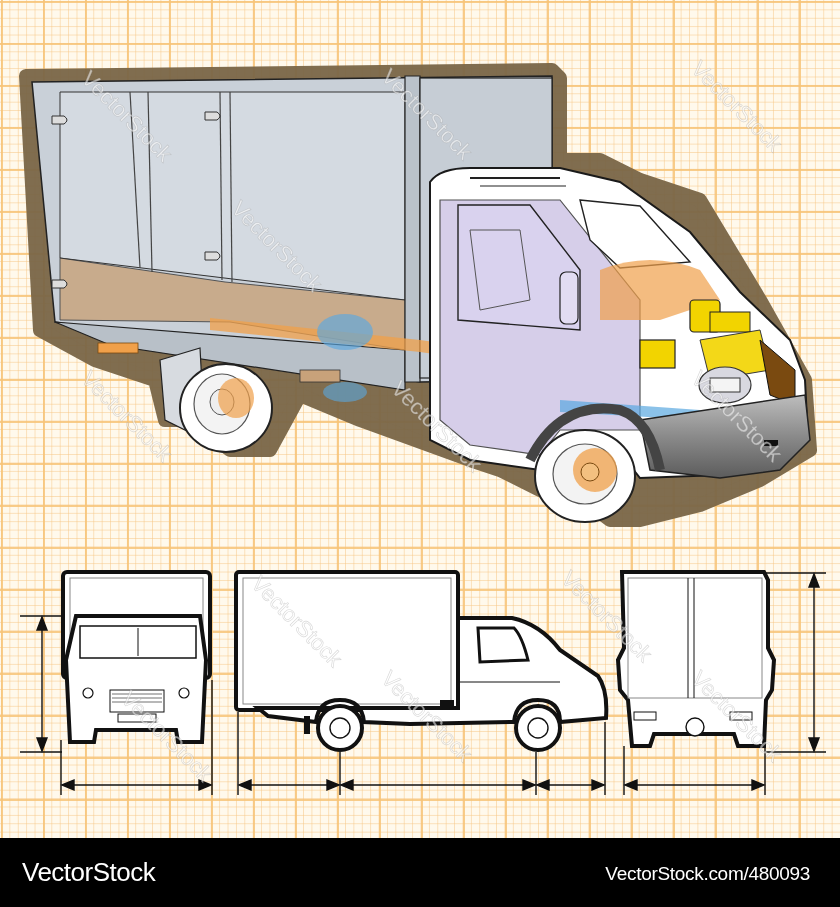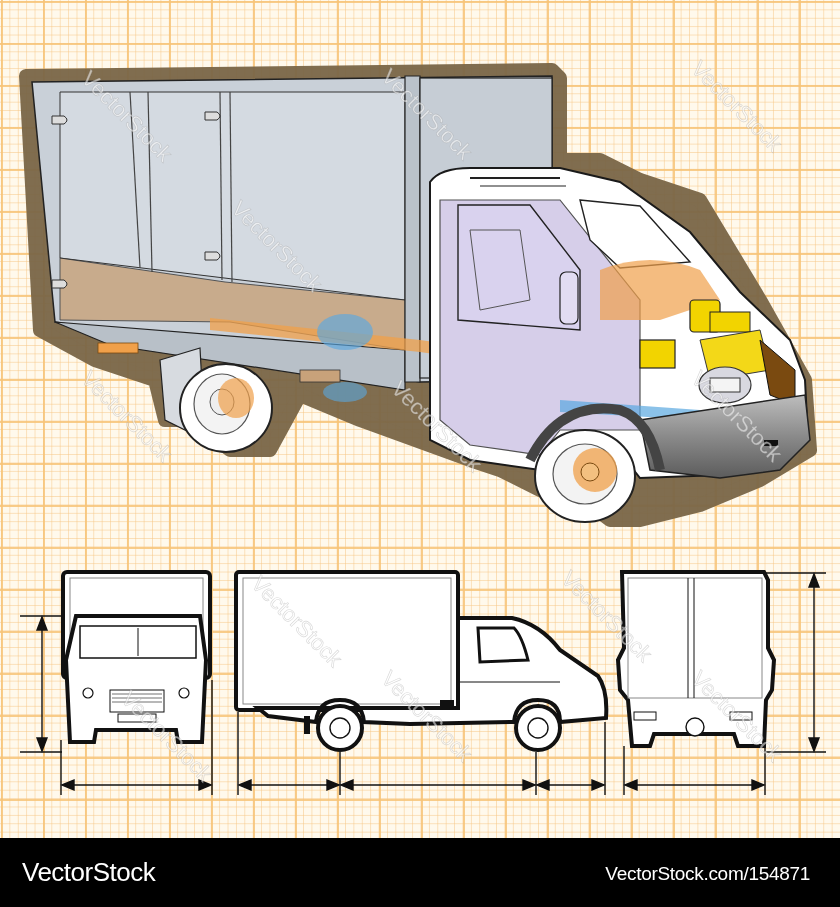--- a/index.html
+++ b/index.html
@@ -204,15 +204,15 @@
       <text class="wm" transform="translate(250,585) rotate(45)">VectorStock</text>
       <text class="wm" transform="translate(380,680) rotate(45)">VectorStock</text>
       <text class="wm" transform="translate(560,580) rotate(45)">VectorStock</text>
       <text class="wm" transform="translate(120,700) rotate(45)">VectorStock</text>
       <text class="wm" transform="translate(690,680) rotate(45)">VectorStock</text>
     </svg>
   </div>
 
   <div class="footer">
     <div class="brand">VectorStock</div>
-    <div class="ref">VectorStock.com/154871</div>
+    <div class="ref">VectorStock.com/480093</div>
   </div>
 </div>
 
 </body></html>

